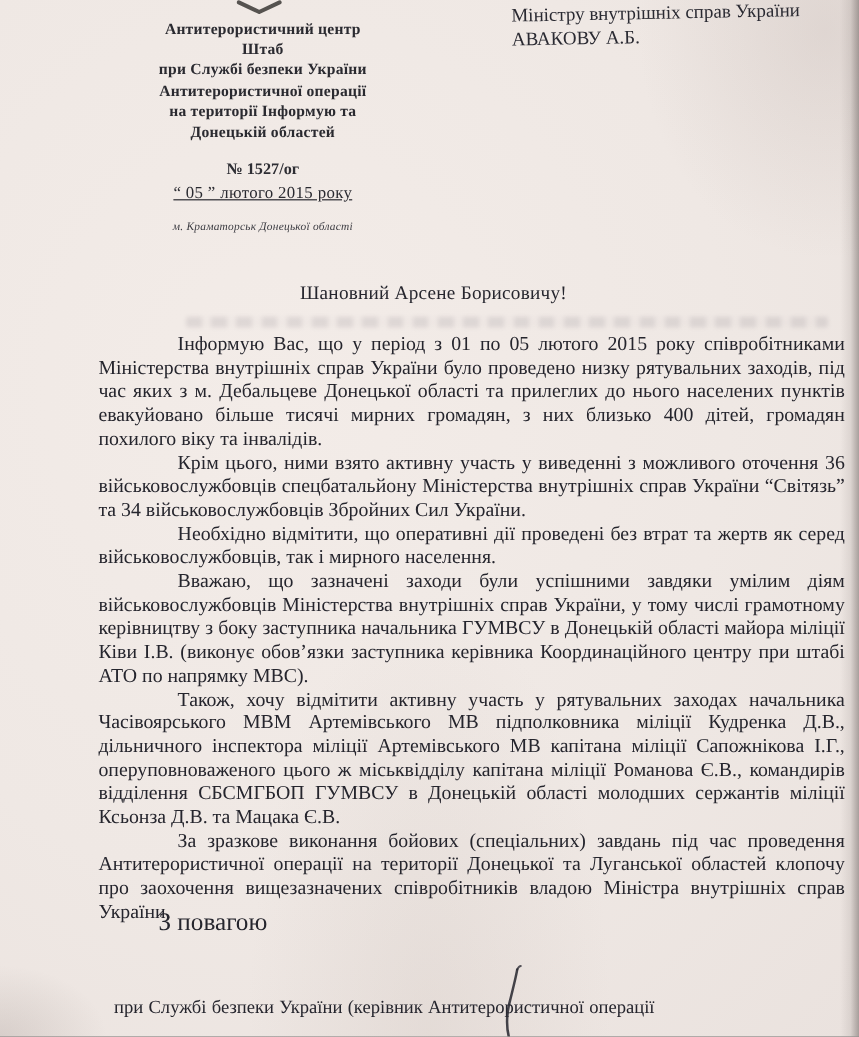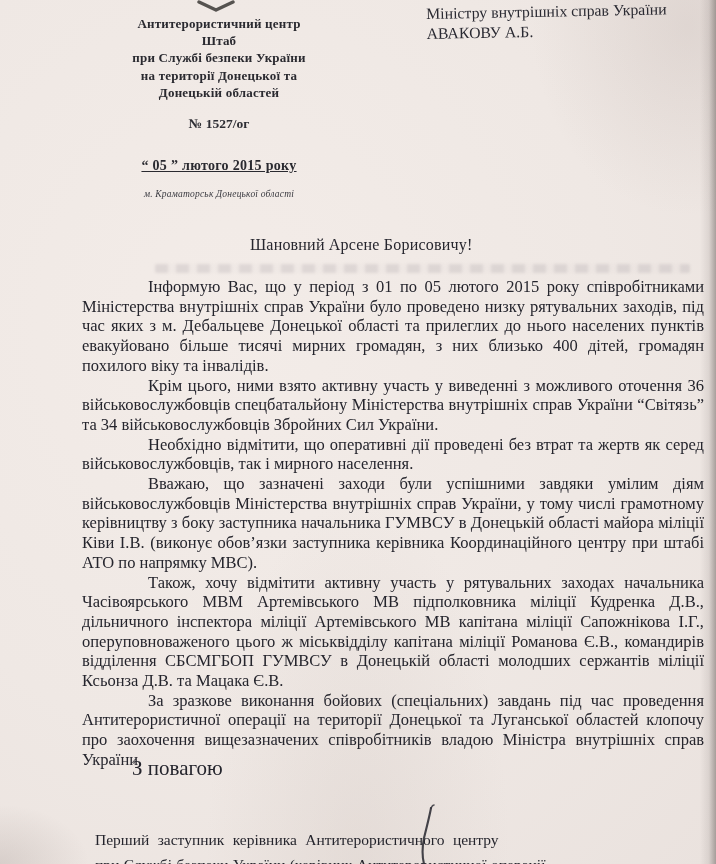--- a/index.html
+++ b/index.html
@@ -29,21 +29,21 @@
   .letterhead{
     position:absolute;left:108px;top:15px;width:222px;
     text-align:center;
   }
   .letterhead .org-line{
     font-size:13px;font-weight:bold;line-height:17.2px;letter-spacing:0.2px;
     color:#2a2a30;
   }
   .doc-number{margin-top:15px;font-size:13.5px;font-weight:bold;color:#2e2e34;}
   .doc-date{
-    margin-top:26px;font-size:14px;font-weight:bold;
+    margin-top:5px;font-size:14px;font-weight:normal;
     text-decoration:underline;letter-spacing:0.3px;color:#2a2a30;
   }
   .doc-place{margin-top:15px;font-size:9.5px;color:#3a3a40;letter-spacing:0.2px;font-style:italic;}
   .addressee{
     position:absolute;left:426px;top:4px;width:292px;
     font-size:15.8px;line-height:20px;color:#2a2a32;
     transform:rotate(-1.1deg);transform-origin:left top;
   }
   .salutation{
     position:absolute;left:250px;top:236px;
@@ -83,21 +83,22 @@
 <div class="page">
 
   <svg class="emblem-tip" viewBox="0 0 38 13" xmlns="http://www.w3.org/2000/svg">
     <path d="M2,2 L19,10 L36,2" fill="none" stroke="#45433f" stroke-width="3.4" stroke-linecap="round" stroke-linejoin="round" opacity="0.9"></path>
   </svg>
 
   <div class="letterhead">
     <div class="org-line">Антитерористичний центр</div>
     <div class="org-line">Штаб</div>
     <div class="org-line">при Службі безпеки України</div>
-    <div class="org-line">на території Донецької та</div>
+    <div class="org-line">Антитерористичної операції</div>
+    <div class="org-line">на території Інформую та</div>
     <div class="org-line">Донецькій областей</div>
     <div class="doc-number">№ 1527/ог</div>
     <div class="doc-date">“ 05 ” лютого 2015 року</div>
     <div class="doc-place">м. Краматорськ Донецької області</div>
   </div>
 
   <div class="addressee">
     <div>Міністру внутрішніх справ України</div>
     <div>АВАКОВУ А.Б.</div>
   </div>
@@ -111,21 +112,20 @@
     <p>Крім цього, ними взято активну участь у виведенні з можливого оточення 36 військовослужбовців спецбатальйону Міністерства внутрішніх справ України “Світязь” та 34 військовослужбовців Збройних Сил України.</p>
     <p>Необхідно відмітити, що оперативні дії проведені без втрат та жертв як серед військовослужбовців, так і мирного населення.</p>
     <p>Вважаю, що зазначені заходи були успішними завдяки умілим діям військовослужбовців Міністерства внутрішніх справ України, у тому числі грамотному керівництву з боку заступника начальника ГУМВСУ в Донецькій області майора міліції Ківи І.В. (виконує обов’язки заступника керівника Координаційного центру при штабі АТО по напрямку МВС).</p>
     <p>Також, хочу відмітити активну участь у рятувальних заходах начальника Часівоярського МВМ Артемівського МВ підполковника міліції Кудренка Д.В., дільничного інспектора міліції Артемівського МВ капітана міліції Сапожнікова І.Г., оперуповноваженого цього ж міськвідділу капітана міліції Романова Є.В., командирів відділення СБСМГБОП ГУМВСУ в Донецькій області молодших сержантів міліції Ксьонза Д.В. та Мацака Є.В.</p>
     <p>За зразкове виконання бойових (спеціальних) завдань під час проведення Антитерористичної операції на території Донецької та Луганської областей клопочу про заохочення вищезазначених співробітників владою Міністра внутрішніх справ України.</p>
   </div>
 
   <div class="closing">З повагою</div>
 
   <div class="sig-block">
-    <span class="sig-line1">Перший заступник керівника Антитерористичного центру</span>
     <span class="sig-line2">при Службі безпеки України (керівник Антитерористичної операції</span>
   </div>
 
   <svg class="signature-svg" viewBox="0 0 32 60" xmlns="http://www.w3.org/2000/svg">
     <path d="M21,4 C20,10 17,22 14,34 C12,44 12,52 14,60" fill="none" stroke="#2b2b33" stroke-width="2.1" stroke-linecap="round" opacity="0.88"></path>
     <path d="M21,4 C22,2 23,1 24,1" fill="none" stroke="#2b2b33" stroke-width="1.6" stroke-linecap="round" opacity="0.8"></path>
   </svg>
 
   <div class="edge-shade-right"></div>
   <div class="edge-shade-bottomleft"></div>

